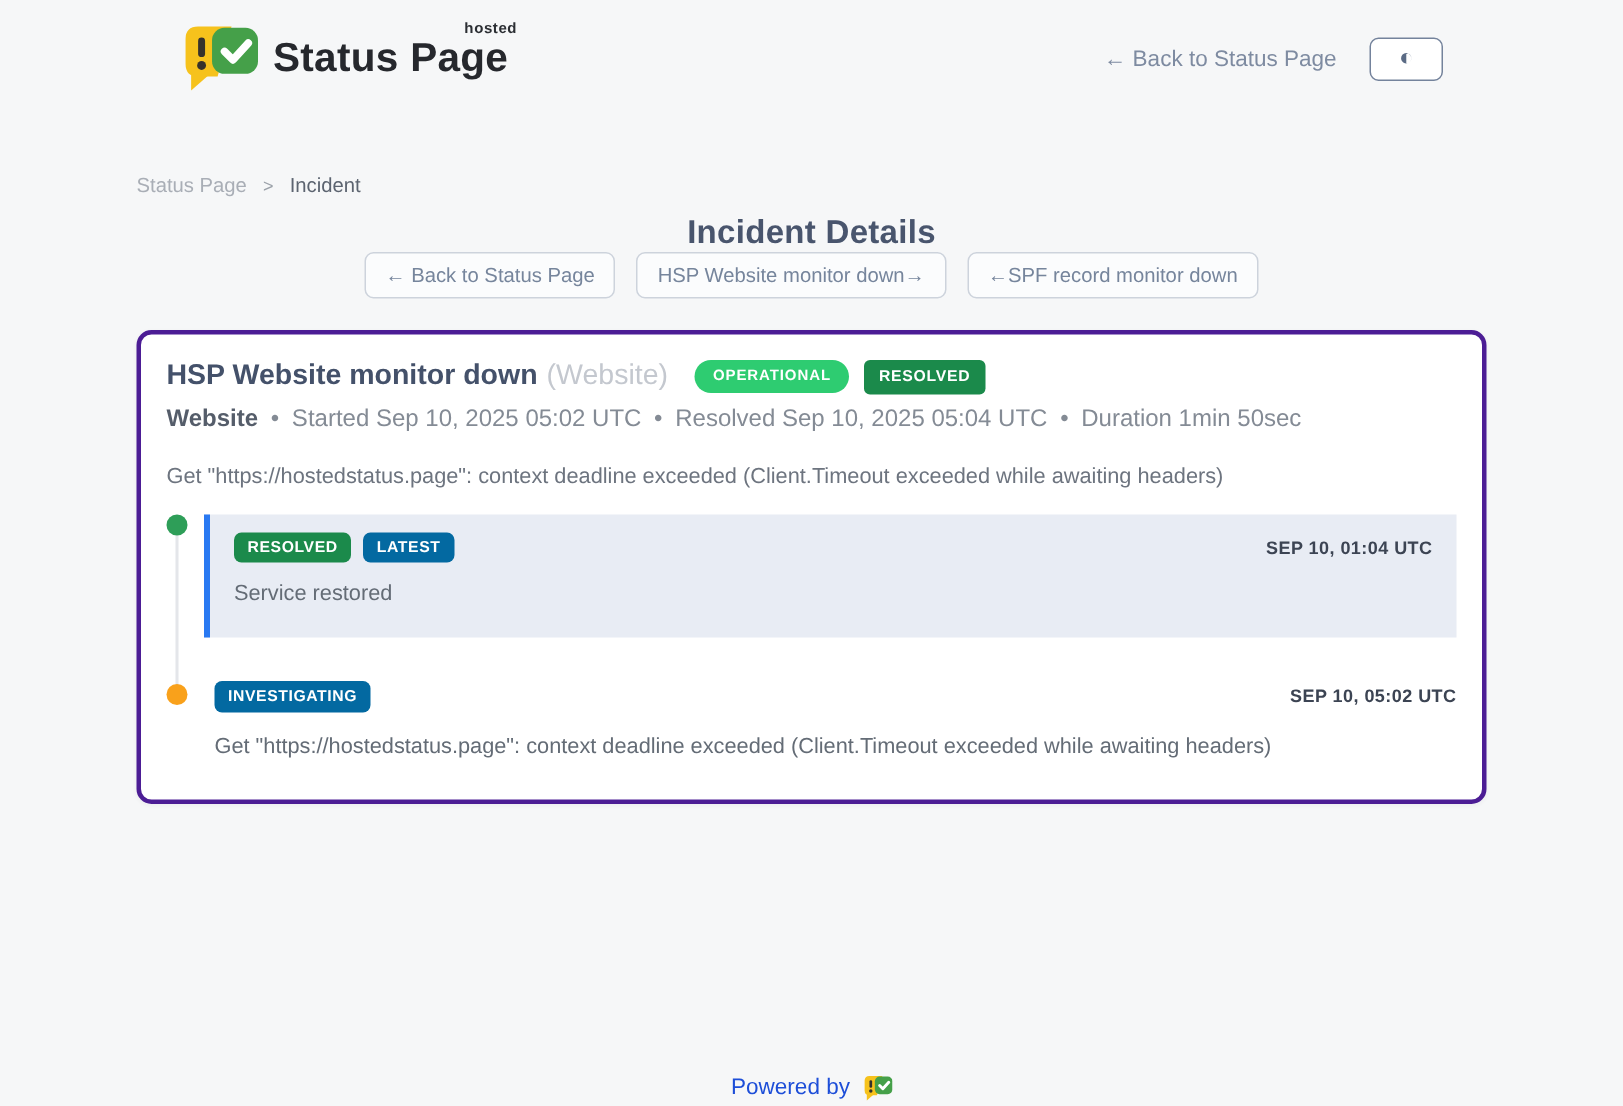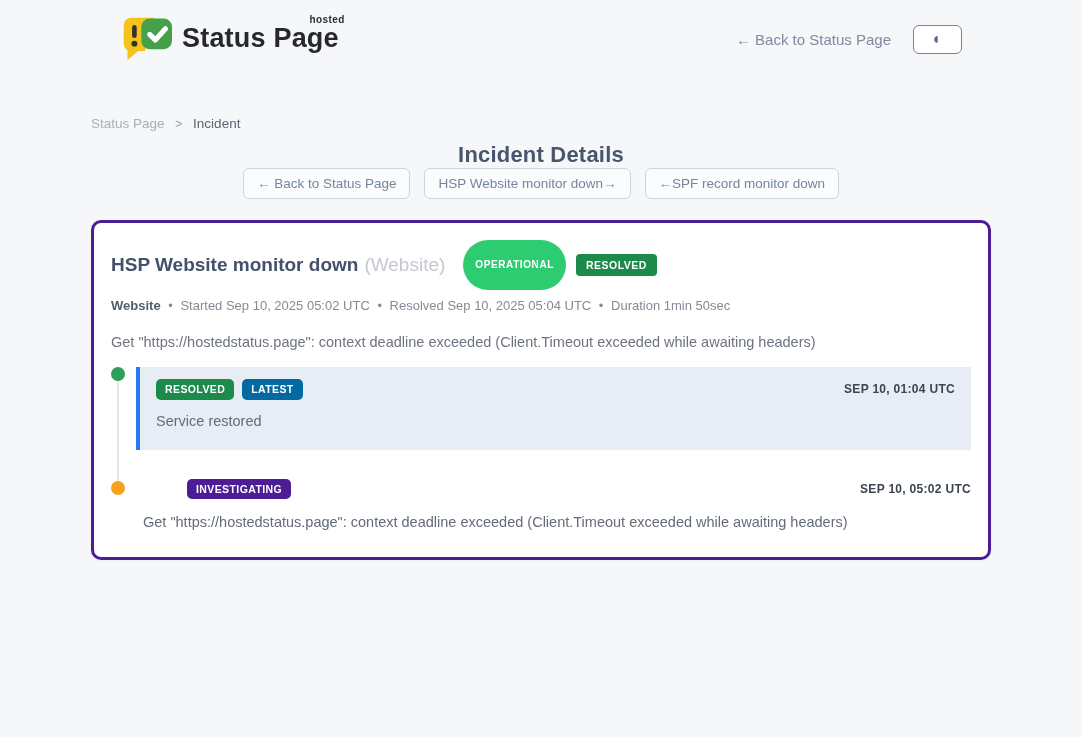--- a/index.html
+++ b/index.html
@@ -55,27 +55,27 @@
     margin-top:21px; background:#ffffff; border:3px solid #4c1d95;
     border-radius:10px; box-shadow:0 1px 3px rgba(20,30,50,.04);
     padding:17px 17px 27px 17px;
   }
   .card-title-row{ display:flex; align-items:center; flex-wrap:wrap; }
   .card-title{ font-size:19px; font-weight:700; color:#44516a; }
   .card-component{ font-size:19px; font-weight:400; color:#c4c8cf; margin-left:6px; }
   .badge{ display:inline-block; color:#fff; font-weight:700; line-height:1; }
   .badge-operational{
     background:#2ecc71; font-size:10px; letter-spacing:.6px;
-    padding:20px 12px; border-radius:999px; margin-left:18px;text-align:right;
+    padding:6px 12px; border-radius:999px; margin-left:18px;text-align:right;
   }
   .badge-resolved-hdr{
     background:#1b8a4b; font-size:10.5px; letter-spacing:.5px;
     padding:6px 10px; border-radius:4px; margin-left:10px;
   }
-  .meta-line{ margin-top:8px; font-size:13px; color:#848b95; }
+  .meta-line{ margin-top:8px; font-size:16px; color:#848b95; }
   .meta-line .meta-strong{ color:#555d6a; font-weight:700; }
   .meta-sep{ margin:0 4px; }
   .incident-desc{ margin-top:21px; font-size:14.5px; color:#6d747f; }
   
   .timeline{ margin-top:17px; position:relative; }
   .timeline-line{
     position:absolute; left:6px; top:12px; width:2px; height:102px;
     background:#e4e6ea;
   }
   .t-entry{ display:flex; align-items:flex-start; position:relative; }
@@ -92,21 +92,21 @@
   }
   .t-content.plain{ padding:0 0 0 7px; }
   .t-head{ display:flex; align-items:center; justify-content:space-between; }
   .t-badges{ display:flex; gap:8px; }
   .t-badge{
     color:#fff; font-size:10.5px; font-weight:700; letter-spacing:.4px;
     padding:5px 9px; border-radius:5px; line-height:1;
   }
   .t-badge.resolved{ background:#1b8a4b; }
   .t-badge.latest{ background:#0369a1; }
-  .t-badge.investigating{ background:#4c1d95;margin-left:44px; }
+  .t-badge.investigating{ background:#0369a1; }
   .t-time{ font-size:12px; font-weight:700; color:#3c4453; letter-spacing:.3px; }
   .t-msg{ margin-top:13px; font-size:14.5px; color:#646c76; }
   .t-entry + .t-entry{ margin-top:29px; }
   .t-content.plain .t-msg{ margin-top:15px; }
   
   .footer{ margin-top:180px; text-align:center; }
   .powered{
     display:inline-flex; align-items:flex-start; gap:8px;
     font-size:15px; color:#1d4ed8;
   }

